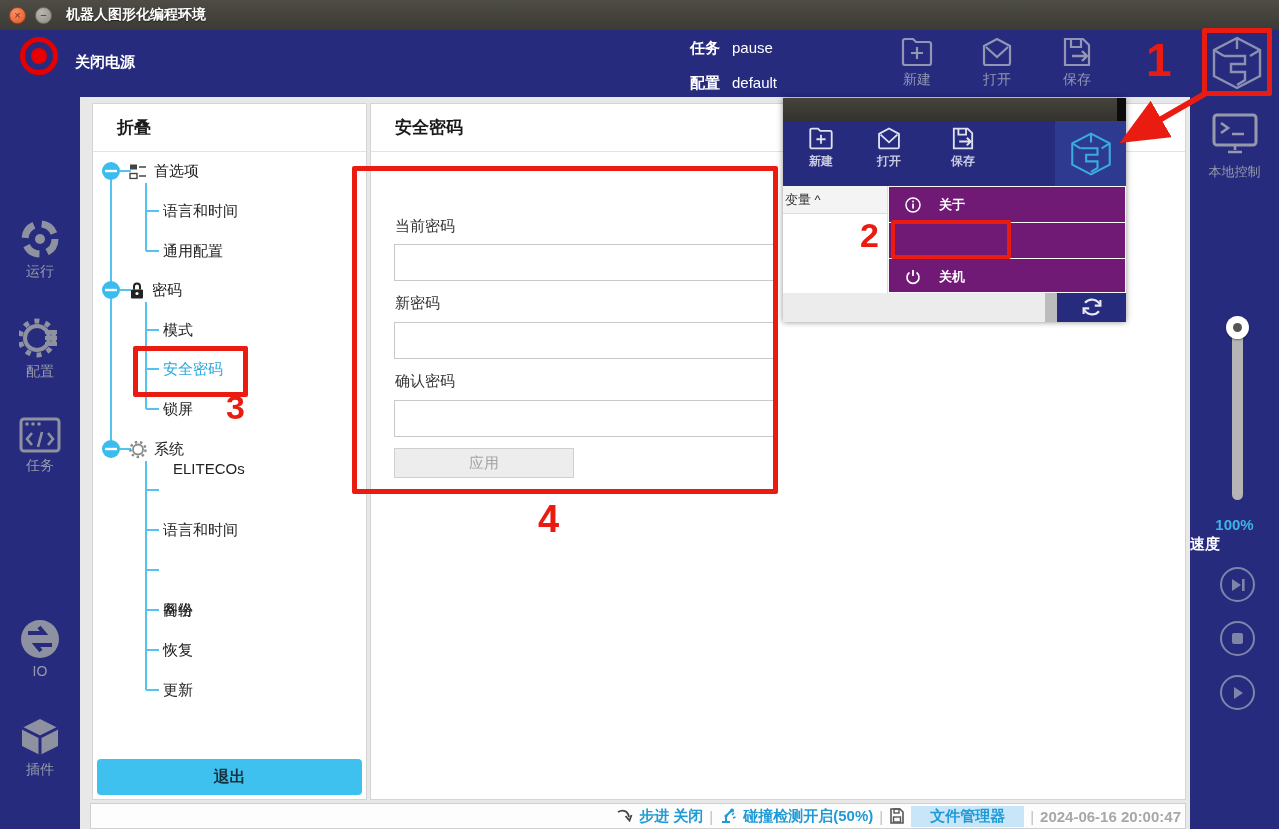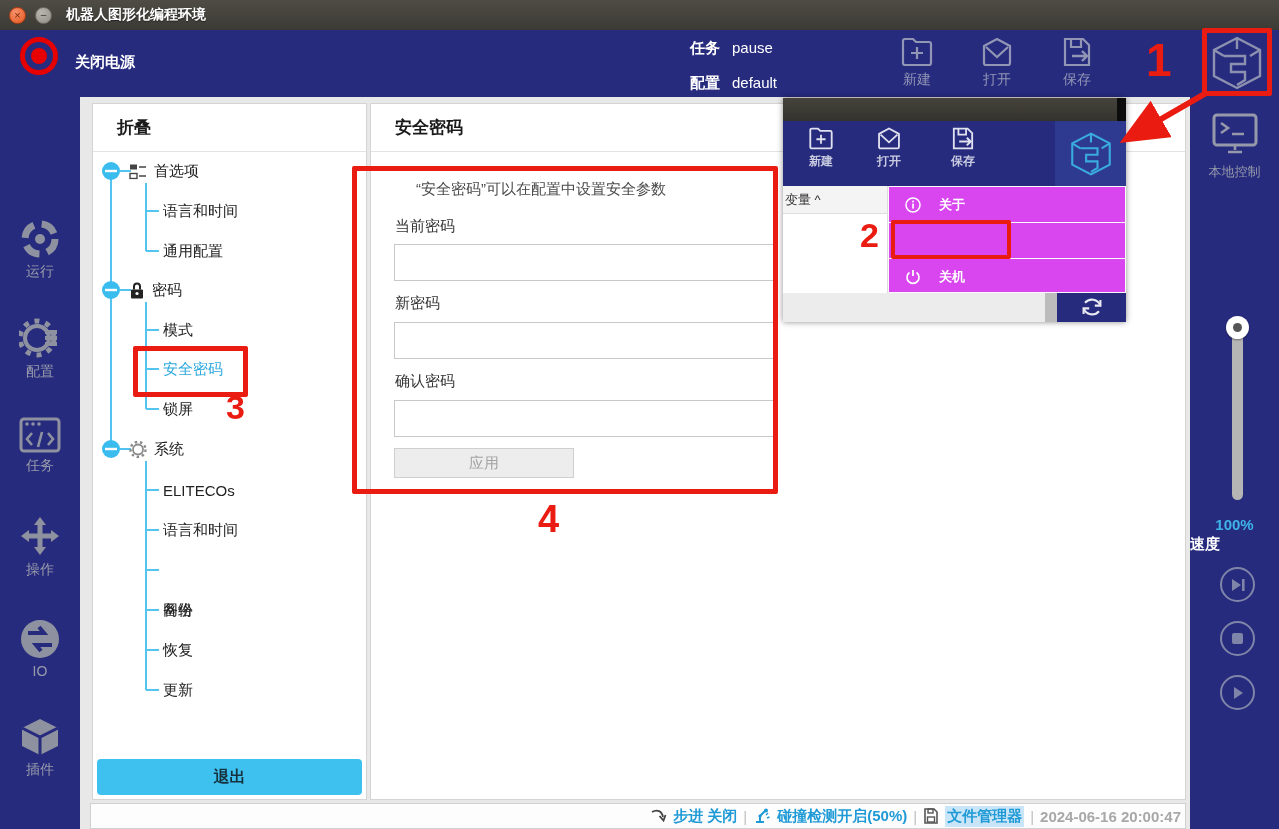--- a/index.html
+++ b/index.html
@@ -60,21 +60,21 @@
   .inset-titlebar { position:absolute; left:0; top:0; width:343px; height:23px; background:linear-gradient(#45433c,#33322c); }
   .inset-blackbar { position:absolute; left:334px; top:0; width:9px; height:52px; background:#0c0c0c; }
   .inset-header { position:absolute; left:0; top:23px; width:343px; height:65px; background:#272b7e; }
   .inset-tool { position:absolute; width:56px; text-align:center; color:#c9cce0; top:5px; }
   .inset-tool svg { display:block; margin:0 auto; }
   .inset-tool .tl { font-size:12px; font-weight:bold; margin-top:2px; }
   .inset-logocell { position:absolute; left:272px; top:0; width:71px; height:65px; background:#2d3a90; display:flex; align-items:center; justify-content:center; }
   .inset-varrow { position:absolute; left:0; top:88px; width:105px; height:28px; background:#f4f4f4; border-bottom:1px solid #ddd; border-right:1px solid #ddd;
     font-size:13px; color:#333; display:flex; align-items:center; padding-left:2px; overflow:hidden; }
   .inset-white { position:absolute; left:0; top:116px; width:105px; height:79px; background:#fff; border-right:1px solid #ddd; }
-  .inset-menu { position:absolute; left:105px; top:88px; width:238px; height:107px; background:#d946ef; border:1px solid #fafafa; }
+  .inset-menu { position:absolute; left:105px; top:88px; width:238px; height:107px; background:#701a75; border:1px solid #fafafa; }
   .menu-row { position:absolute; left:0; width:236px; height:35px; display:flex; align-items:center; color:#fff; }
   .menu-row svg { margin-left:16px; }
   .menu-row .ml { font-size:13px; font-weight:bold; margin-left:18px; }
   .menu-sep { position:absolute; left:0; width:236px; height:1px; background:#fafafa; }
   .inset-bottom-l { position:absolute; left:0; top:195px; width:262px; height:29px; background:#ececec; }
   .inset-bottom-g { position:absolute; left:262px; top:195px; width:12px; height:29px; background:#bcbcbc; }
   .inset-bottom-n { position:absolute; left:274px; top:195px; width:69px; height:29px; background:#272b7e; display:flex; align-items:flex-start; justify-content:center; }
 
   
   .right-sb { position:absolute; left:1190px; top:97px; width:89px; height:732px; background:#272b7e; }
@@ -88,21 +88,21 @@
   .speed-val { position:absolute; left:0; top:419px; width:89px; text-align:center; color:#3db3e8; font-weight:bold; font-size:15px; }
   .speed-lab { position:absolute; left:0; top:438px; width:91px; text-align:left; color:#fff; font-weight:bold; font-size:15px; }
   .pb-btn { position:absolute; left:30px; width:35px; height:35px; border-radius:50%; border:2px solid #7f85a8;
     display:flex; align-items:center; justify-content:center; }
 
   
   .statusbar { position:absolute; left:90px; top:803px; width:1096px; height:26px; background:#fdfdfd; border:1px solid #d0d0d0;
     display:flex; align-items:center; justify-content:flex-end; font-size:15px; font-weight:bold; padding-right:4px; gap:6px; }
   .sb-cyan { color:#1f9ad6; }
   .sb-sep { color:#c0c0c0; font-weight:normal; }
-  .sb-fm { color:#1f9ad6; background:#c9e6f8; padding:1px 2px; }
+  .sb-fm { color:#1f9ad6; background:#c9e6f8; padding:1px 19px; }
   .sb-time { color:#a8a8a8; }
 
   
   .anno-box { position:absolute; border:5px solid #ea1c11; border-radius:2px; pointer-events:none; z-index:40; }
   .anno-num { position:absolute; color:#ea1c11; font-weight:bold; pointer-events:none; z-index:41; font-family:"Liberation Sans",sans-serif; }
   .overlay-svg { position:absolute; left:0; top:0; z-index:39; pointer-events:none; }
 </style>
 </head>
 <body>
 
@@ -175,27 +175,20 @@
   </div>
   <div class="ls-item" style="top:320px;">
     <svg width="42" height="36" viewBox="0 0 42 36">
       <rect x="2" y="2" width="38" height="32" rx="3" fill="none" stroke="#8e92a0" stroke-width="3"></rect>
       <circle cx="8" cy="7" r="1.8" fill="#8e92a0"></circle>
         <circle cx="14" cy="7" r="1.8" fill="#8e92a0"></circle>
         <circle cx="20" cy="7" r="1.8" fill="#8e92a0"></circle>
       <path d="M13 16 l-5 6 5 6 M29 16 l5 6 -5 6 M23 15 l-4 15" fill="none" stroke="#8e92a0" stroke-width="2.6"></path>
     </svg>
     <div class="ll">任务</div>
-  </div>
-  <div class="ls-item" style="top:418px;">
-    <svg width="42" height="42" viewBox="0 0 42 42">
-      <path d="M21 2 l6 8 h-12 Z M21 40 l6 -8 h-12 Z M2 21 l8 -6 v12 Z M40 21 l-8 -6 v12 Z" fill="#8e92a0"></path>
-      <path d="M21 9 V33 M9 21 H33" stroke="#8e92a0" stroke-width="5"></path>
-    </svg>
-    <div class="ll">操作</div>
   </div>
   <div class="ls-item" style="top:522px;">
     <svg width="40" height="40" viewBox="0 0 40 40">
       <circle cx="20" cy="20" r="19" fill="#8e92a0"></circle>
       <path d="M8 14 h16 l-5 -6 M32 26 h-16 l5 6" fill="none" stroke="#272b7e" stroke-width="4"></path>
     </svg>
     <div class="ll">IO</div>
   </div>
   <div class="ls-item" style="top:620px;">
     <svg width="42" height="40" viewBox="0 0 42 40">
@@ -250,35 +243,34 @@
   <div class="tree-child selected" style="top:265px;">安全密码</div>
   <div class="tree-child" style="top:305px;">锁屏</div>
 
   <div class="tree-root" style="top:345px;">
     <svg width="18" height="18" viewBox="0 0 18 18">
       <circle cx="9" cy="9" r="5" fill="none" stroke="#8a8a8a" stroke-width="1.8"></circle>
       <circle cx="9" cy="9" r="7.5" fill="none" stroke="#8a8a8a" stroke-width="2.4" stroke-dasharray="2.5 2.8"></circle>
     </svg>
     <span>系统</span>
   </div>
-  <div class="tree-child" style="top:386px;">ELITECOs</div>
+  <div class="tree-child" style="top:364px;margin-left:10px;">ELITECOs</div>
   <div class="tree-child" style="top:426px;">语言和时间</div>
   <div class="tree-child" style="top:466px;margin-top:40px;">网络</div>
   <div class="tree-child" style="top:506px;">备份</div>
   <div class="tree-child" style="top:546px;">恢复</div>
   <div class="tree-child" style="top:586px;">更新</div>
 
   <button class="exit-btn">退出</button>
 </div>
 
 <div class="main-card">
   <div class="card-hdr">安全密码</div>
   <div class="card-div"></div>
 
-  <div class="form-desc">“安全密码”可以在配置中设置安全参数</div>
 
   <div class="f-label" style="top:113px;">当前密码</div>
   <input class="f-input" style="top: 140px;" readonly="">
 
   <div class="f-label" style="top:190px;">新密码</div>
   <input class="f-input" style="top: 218px;" readonly="">
 
   <div class="f-label" style="top:268px;">确认密码</div>
   <input class="f-input" style="top: 296px;" readonly="">
 

